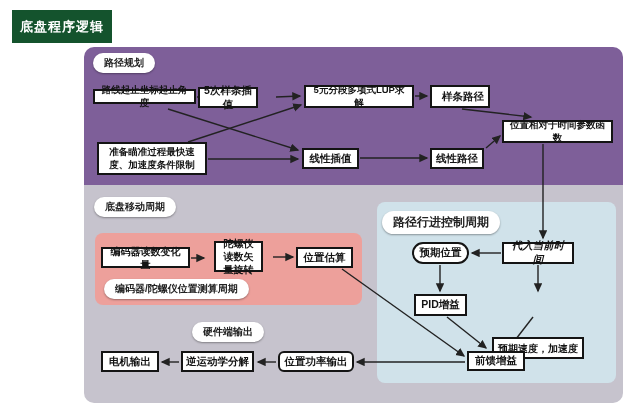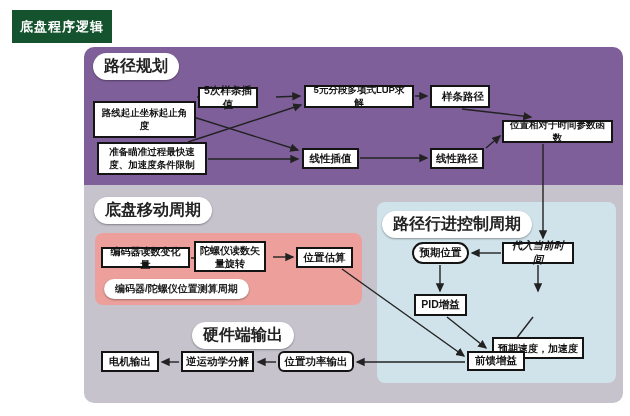--- a/index.html
+++ b/index.html
@@ -12,21 +12,21 @@
     background:#14532d; color:#ffffff; font-weight:bold; font-size:13px;
     display:flex; align-items:center; justify-content:center; letter-spacing:1px;
   }
   .section { position:absolute; box-sizing:border-box; }
   .sec-purple { left:84px; top:47px;  width:539px; height:138px; background:#7e5f99; border-radius:10px 10px 0 0; }
   .sec-gray   { left:84px; top:185px; width:539px; height:218px; background:#c6c3cd; border-radius:0 0 10px 10px; }
   .sec-pink   { left:95px; top:233px; width:267px; height:72px;  background:#eda09b; border-radius:8px; }
   .sec-blue   { left:377px; top:202px; width:239px; height:181px; background:#d0e2ea; border-radius:8px; }
   .pill {
     position:absolute; background:#ffffff; border-radius:999px;
-    padding:3px 11px; font-weight:bold; font-size:16px; color:#222;
+    padding:3px 11px; font-weight:bold; font-size:10px; color:#222;
     box-shadow:0 1px 2px rgba(0,0,0,.35); z-index:6; white-space:nowrap;
   }
   .node {
     position:absolute; background:#ffffff; border:2px solid #141414;
     display:flex; align-items:center; justify-content:center; text-align:center;
     font-weight:bold; color:#141414; font-size:10.5px; line-height:1.3;
     box-sizing:border-box; padding:1px 3px; z-index:6;
   }
   .sm { font-size:9.5px; }
   svg.wires { position:absolute; left:0; top:0; z-index:4; pointer-events:none; }
@@ -69,34 +69,34 @@
     <line x1="465" y1="362" x2="357" y2="362" marker-end="url(#ah)"></line>
     <line x1="276" y1="362" x2="258" y2="362" marker-end="url(#ah)"></line>
     <line x1="179" y1="362" x2="162" y2="362" marker-end="url(#ah)"></line>
     <line x1="191" y1="258" x2="204" y2="258" marker-end="url(#ah)"></line>
     <line x1="273" y1="257" x2="293" y2="257" marker-end="url(#ah)"></line>
   </svg>
 
   <div class="pill" style="left:93px; top:53px;">路径规划</div>
   <div class="pill" style="left:94px; top:197px;">底盘移动周期</div>
   <div class="pill" style="left:104px; top:279px; font-size:10px;">编码器/陀螺仪位置测算周期</div>
-  <div class="pill" style="left:382px; top:211px; font-size:16px;">路径行进控制周期</div>
+  <div class="pill" style="left:382px; top:211px; font-size:12px;">路径行进控制周期</div>
   <div class="pill" style="left:192px; top:322px;">硬件端输出</div>
 
-  <div class="node sm" style="left:93px; top:101px; width:103px; height:37px;">路线起止坐标起止角度</div>
+  <div class="node sm" style="left:93px; top:89px; width:103px; height:15px;">路线起止坐标起止角度</div>
   <div class="node" style="left:198px; top:87px; width:60px; height:21px;">5次样条插值</div>
   <div class="node sm" style="left:304px; top:85px; width:110px; height:23px;">5元分段多项式LUP求解</div>
   <div class="node" style="left:430px; top:85px; width:60px; height:23px;padding-left:9px;">样条路径</div>
   <div class="node sm" style="left:502px; top:120px; width:111px; height:23px;">位置相对于时间参数函数</div>
   <div class="node sm" style="left:97px; top:142px; width:110px; height:33px;">准备瞄准过程最快速度、加速度条件限制</div>
   <div class="node" style="left:302px; top:148px; width:57px; height:21px;">线性插值</div>
   <div class="node" style="left:430px; top:148px; width:54px; height:21px;">线性路径</div>
 
   <div class="node" style="left:101px; top:247px; width:89px; height:21px; font-size:10px;">编码器读数变化量</div>
-  <div class="node" style="left:194px; top:241px; width:72px; height:31px; font-size:10px;">陀螺仪读数矢量旋转</div>
+  <div class="node" style="left:214px; top:241px; width:49px; height:31px; font-size:10px;">陀螺仪读数矢量旋转</div>
   <div class="node" style="left:296px; top:247px; width:57px; height:21px;">位置估算</div>
 
   <div class="node" style="left:412px; top:242px; width:57px; height:22px;border-radius:11px;">预期位置</div>
   <div class="node" style="left:502px; top:242px; width:72px; height:22px;font-style:italic;">代入当前时间</div>
   <div class="node" style="left:414px; top:294px; width:53px; height:22px;">PID增益</div>
   <div class="node" style="left:492px; top:294px; width:92px; height:22px; font-size:10px;margin-top:43px;">预期速度，加速度</div>
   <div class="node" style="left:467px; top:351px; width:58px; height:20px;">前馈增益</div>
 
   <div class="node" style="left:278px; top:351px; width:76px; height:21px;border-radius:6px;">位置功率输出</div>
   <div class="node" style="left:181px; top:351px; width:73px; height:21px;">逆运动学分解</div>

